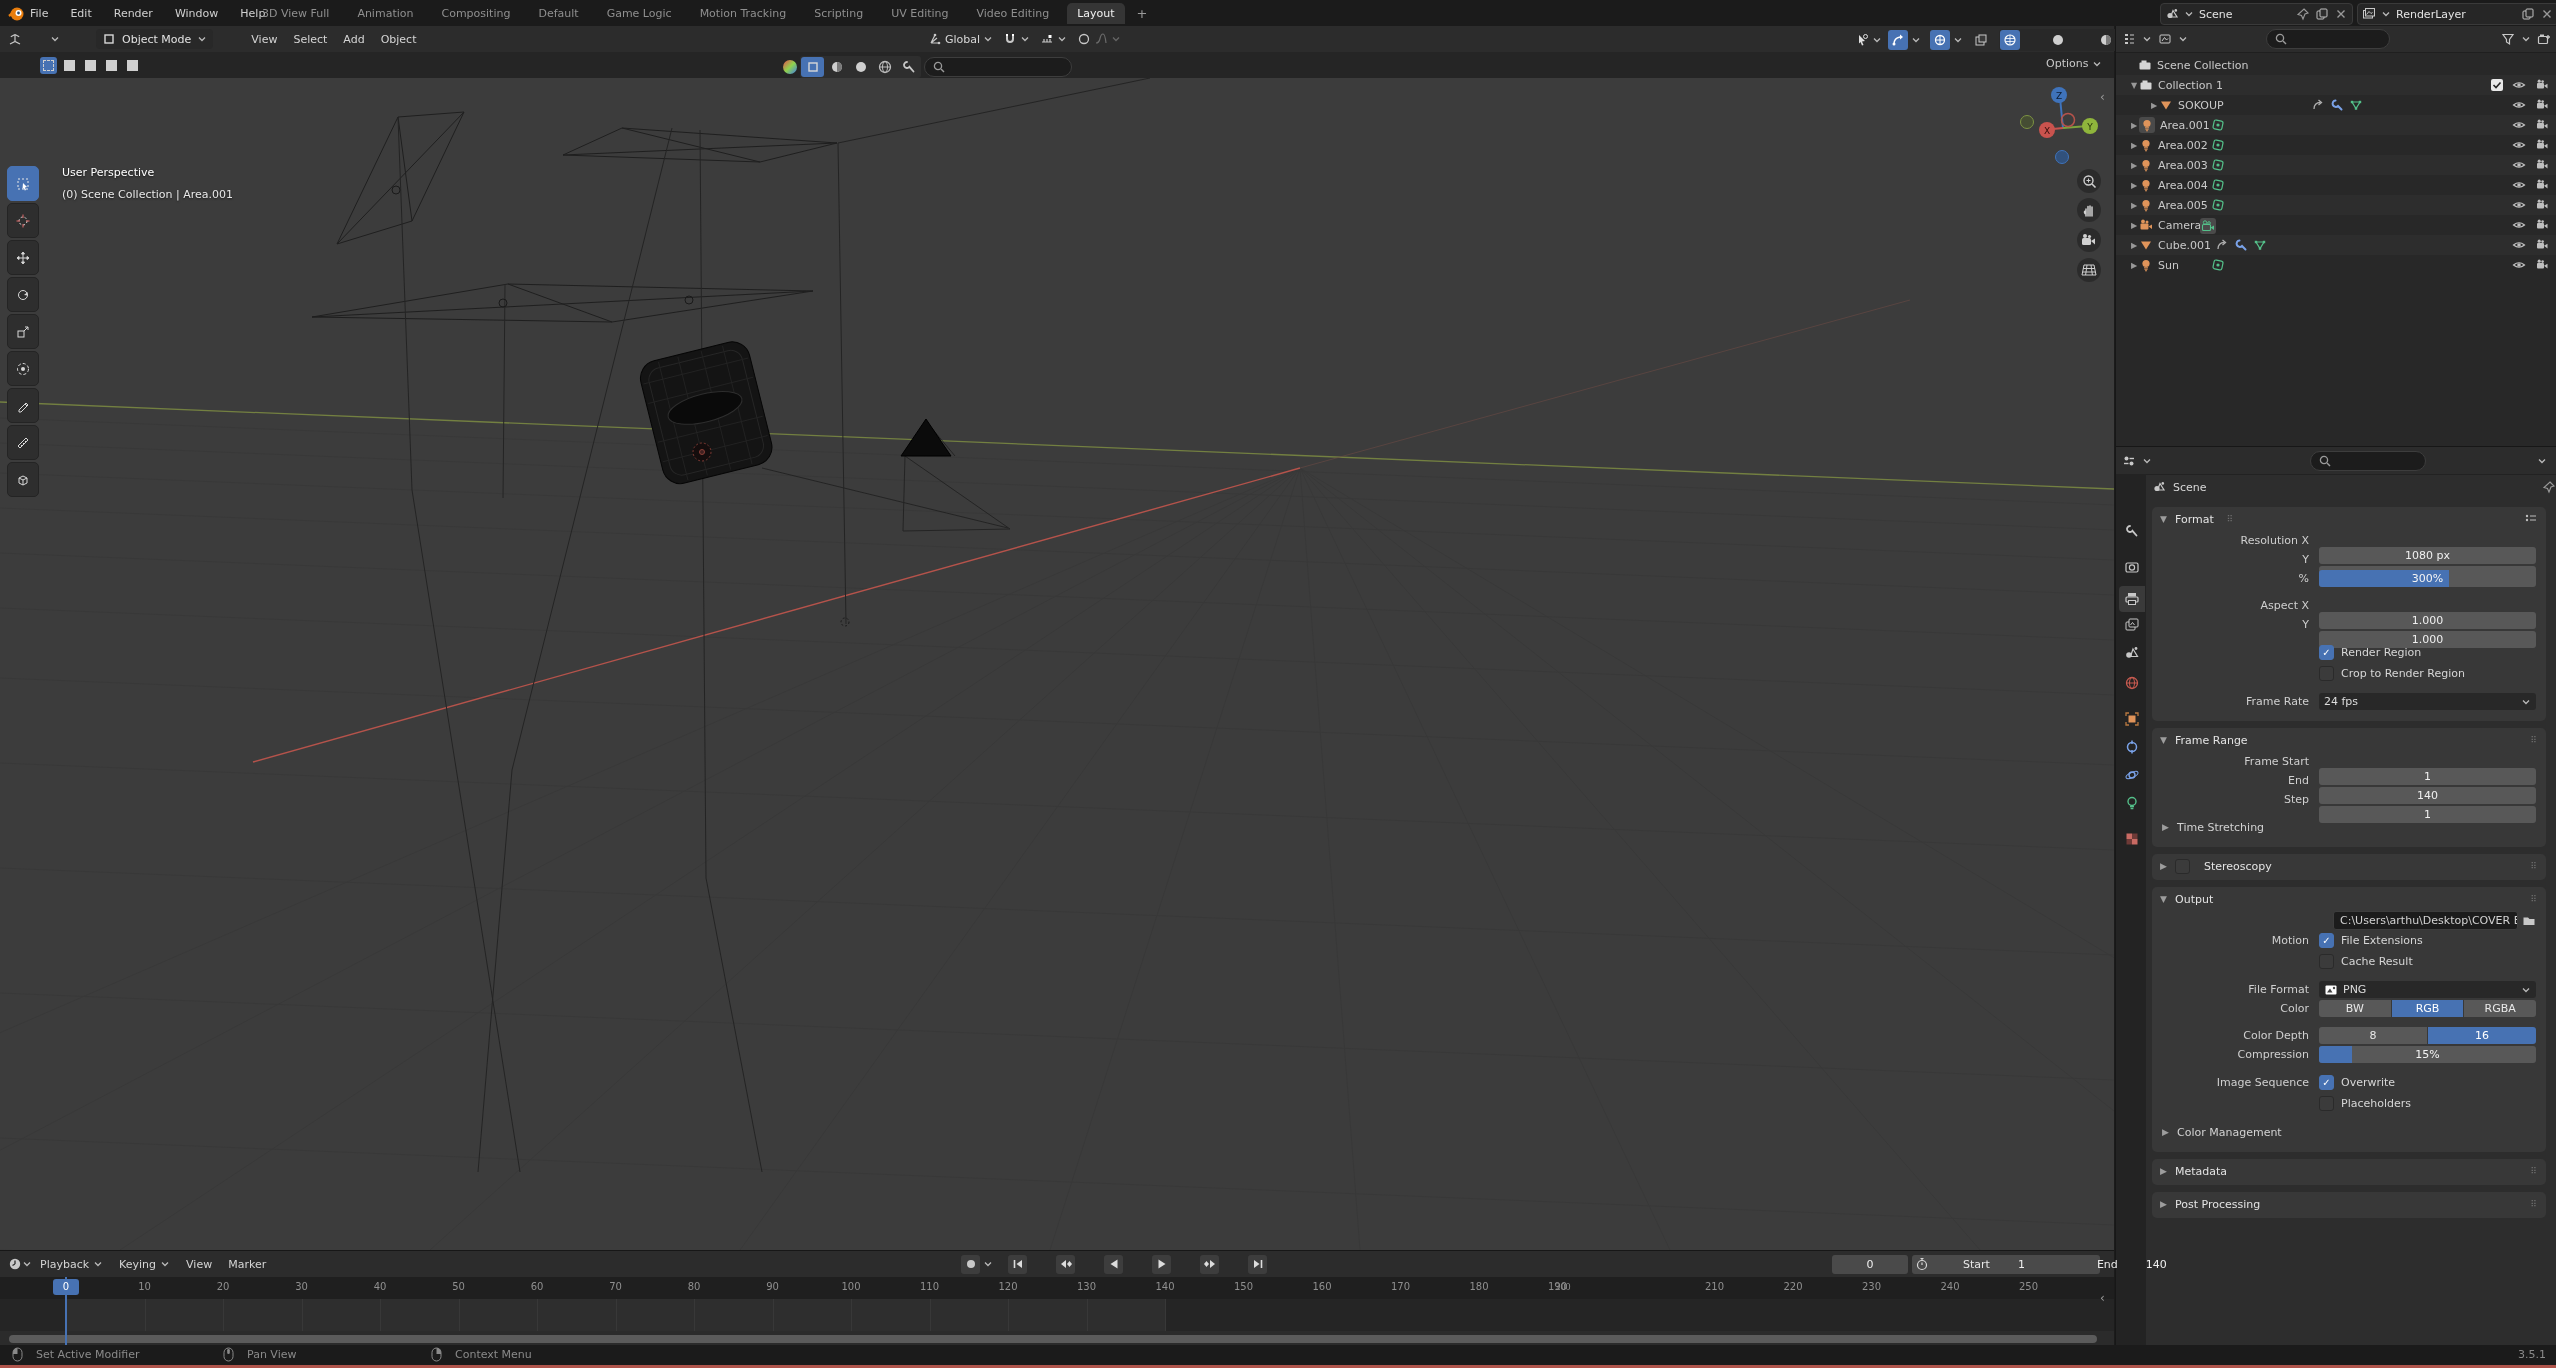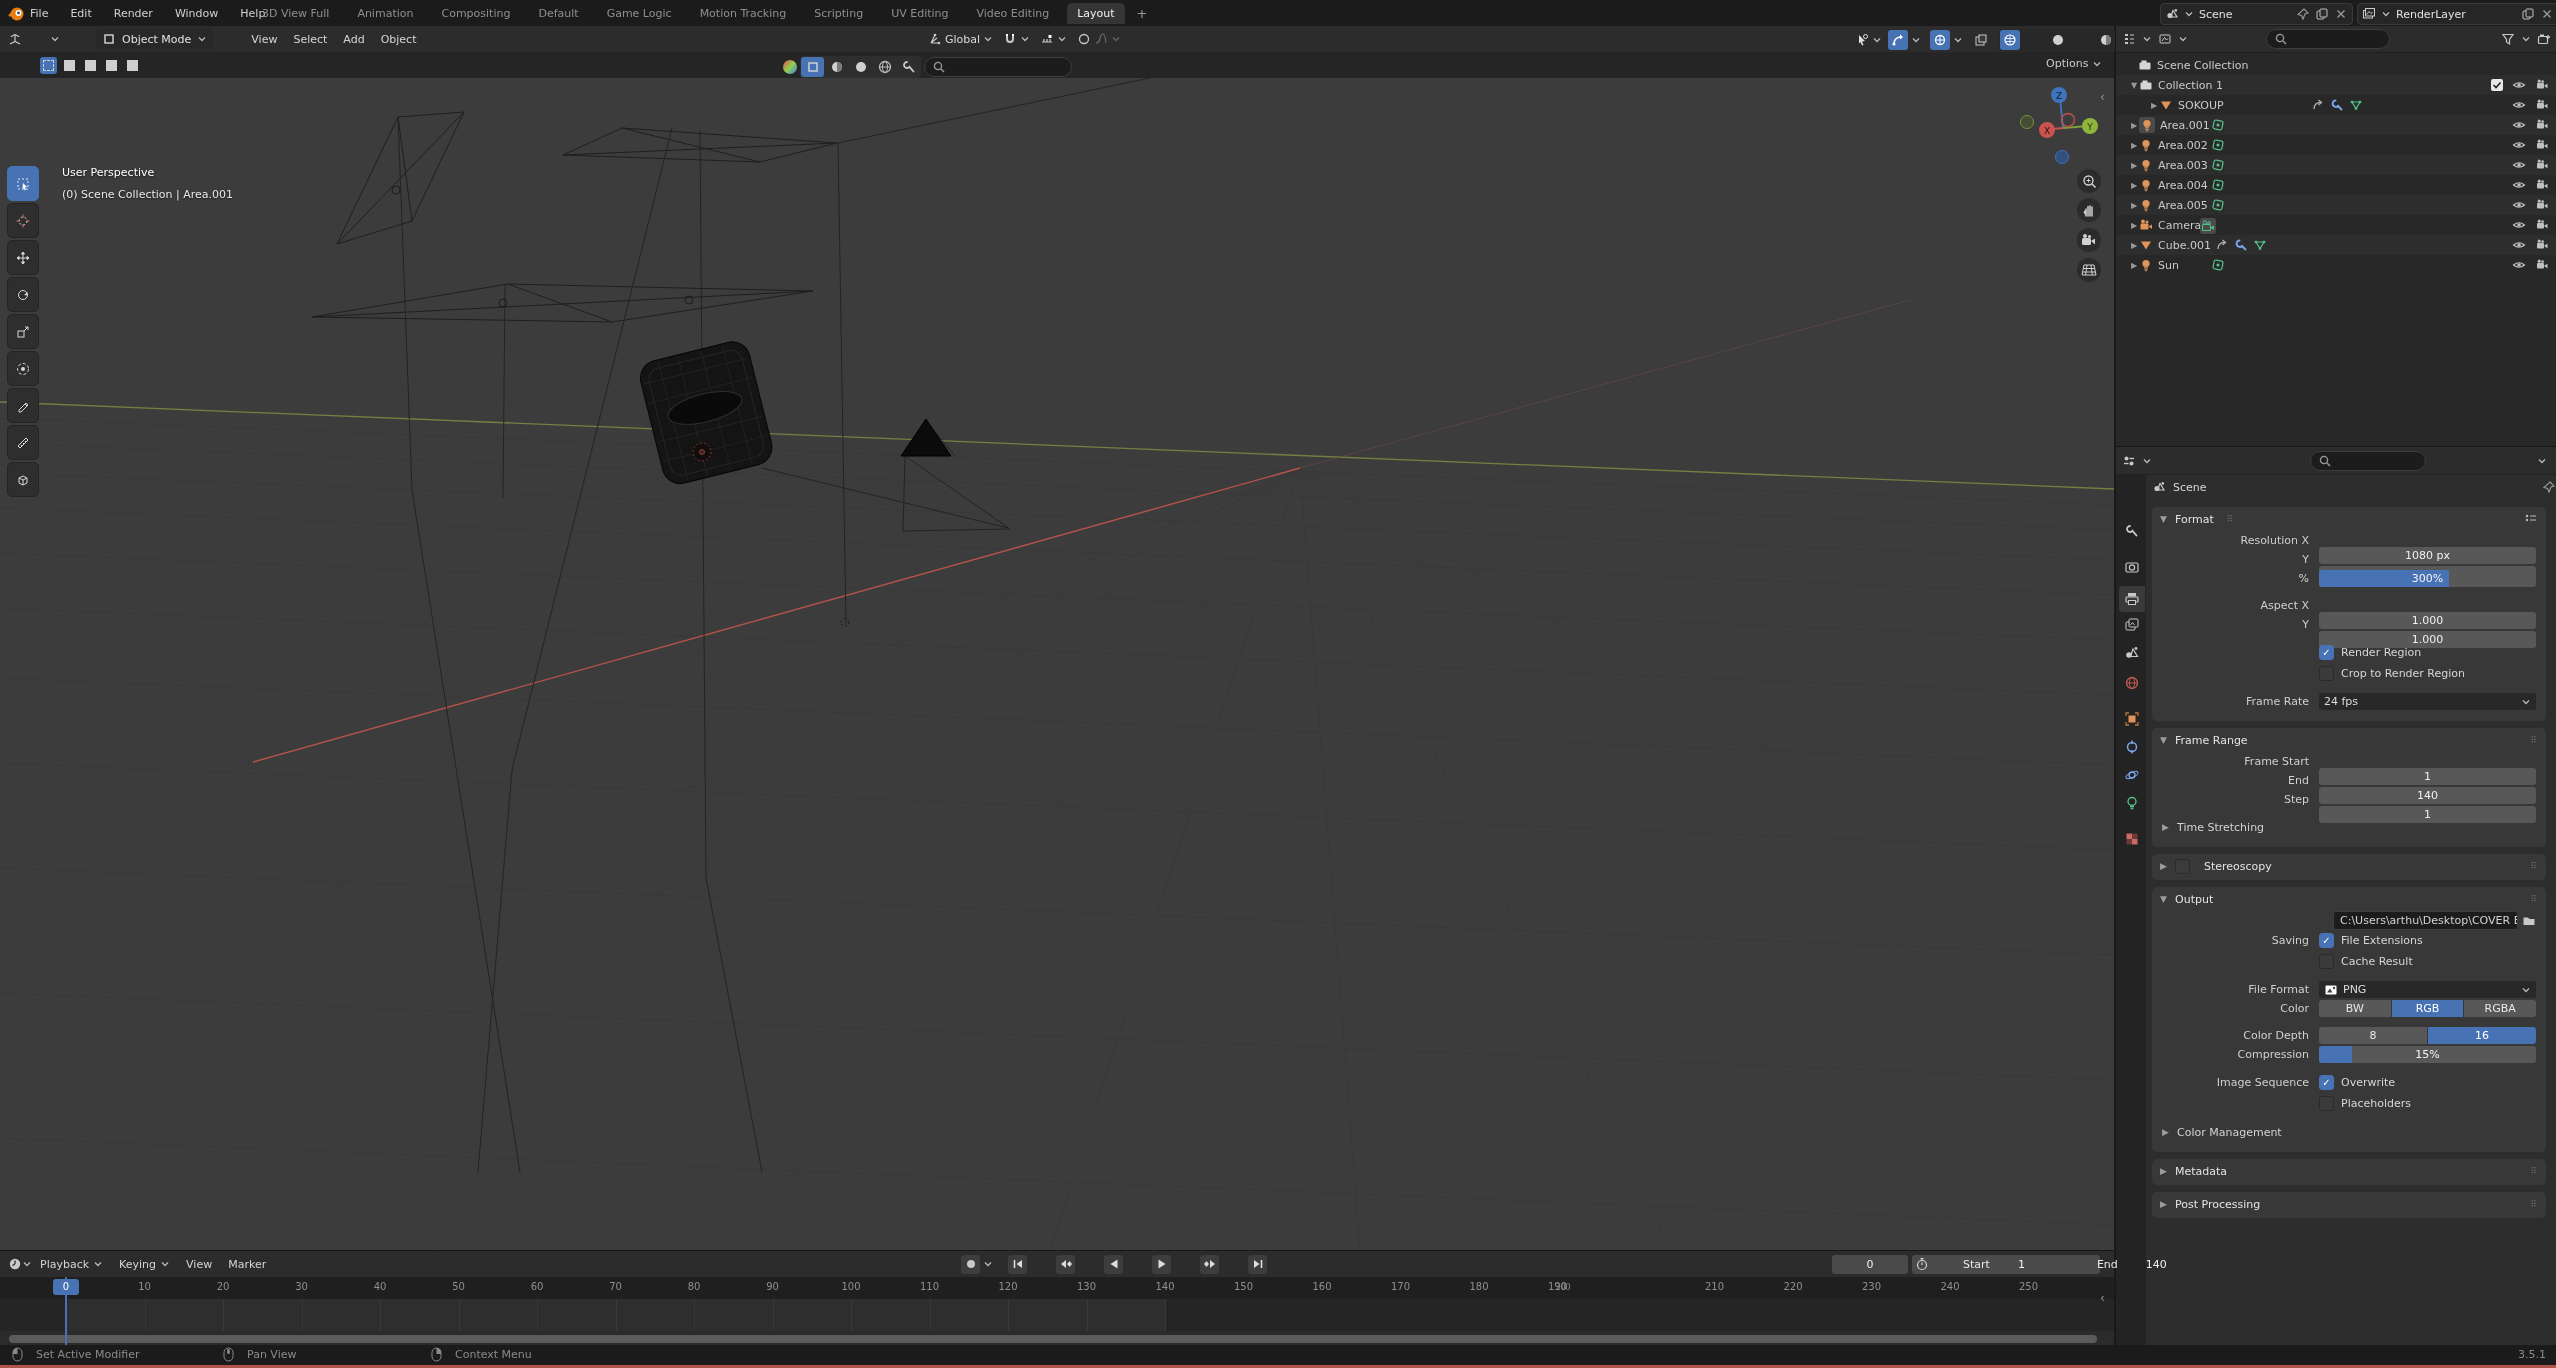--- a/index.html
+++ b/index.html
@@ -1262,21 +1262,21 @@
           <div class="prow" style="padding: 0px 10px;">
             <div class="pctrl"></div>
             <div class="ppath">C:\Users\arthu\Desktop\COVER ENO\FULL COVER NICE 2</div>
             <span class="icon14" style="margin-left: 4px;">
               <svg width="14" height="14" viewBox="0 0 14 14">
                 <path d="M1.5,3.5 H6 L7.5,5 H12.5 V11 H1.5 Z" fill="#c8c8c8"></path>
               </svg>
             </span>
           </div>
           <div class="prow pcheckrow">
-            <div class="plabel">Saving</div>
+            <div class="plabel">Motion</div>
             <div class="pctrl">
               <span class="cbox on">✓</span>
               <span class="ctext">File Extensions</span>
             </div>
           </div>
           <div class="prow pcheckrow">
             <div class="plabel"></div>
             <div class="pctrl">
               <span class="cbox"></span>
               <span class="ctext">Cache Result</span>

